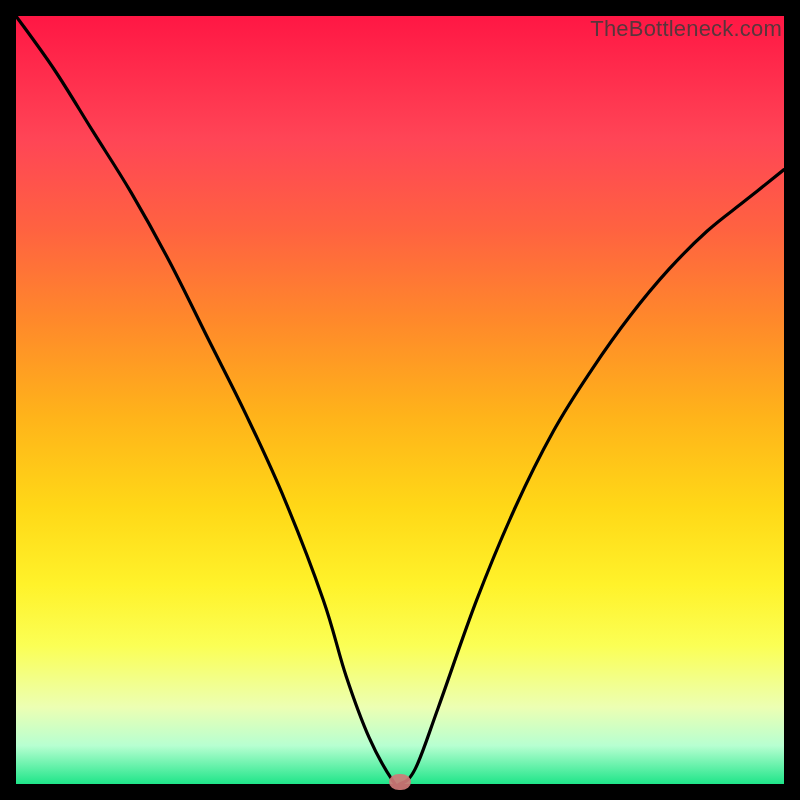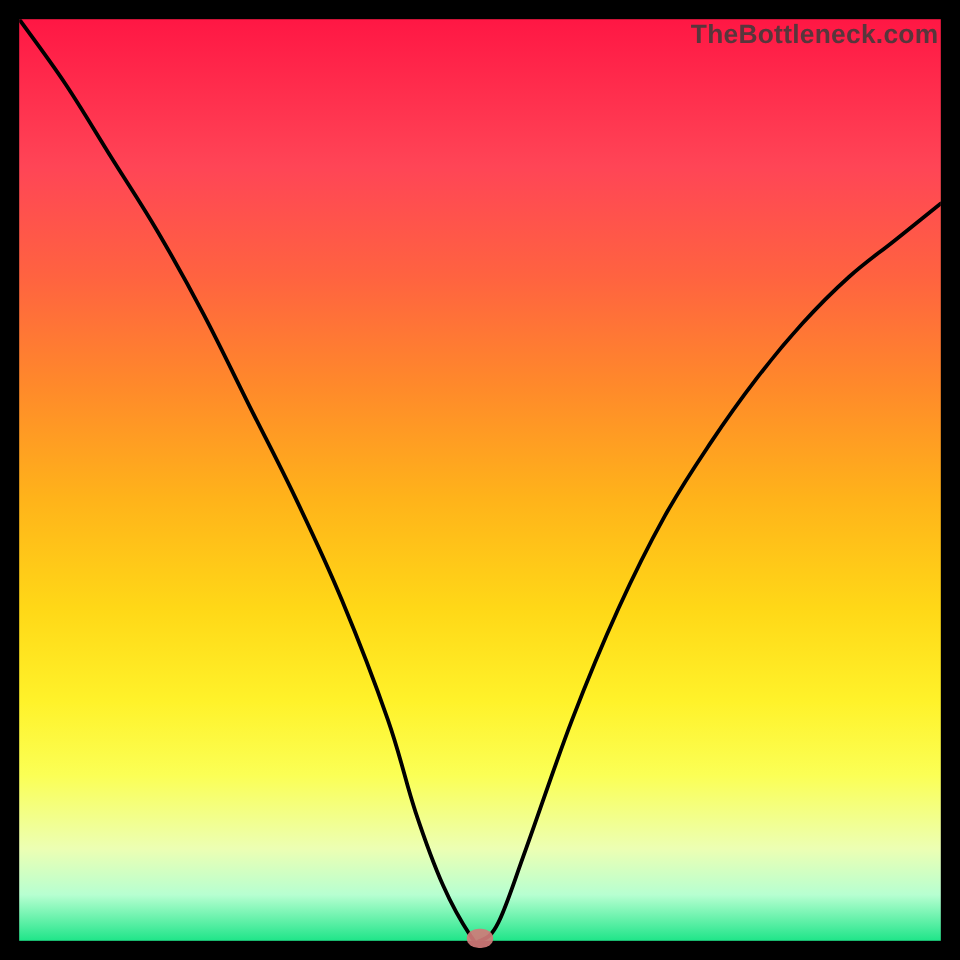--- a/index.html
+++ b/index.html
@@ -40,21 +40,21 @@
       #1fe589 100%
     );
   }
   .watermark {
     position: absolute;
     top: 0;
     right: 2px;
     color: #3b3b3b;
     font-size: 22px;
     letter-spacing: 0.2px;
-    font-weight: 700;
+    font-weight: 400;
     opacity: 0.85;
     user-select: none;
   }
   svg.curve {
     position: absolute;
     left: 0;
     top: 0;
     width: 100%;
     height: 100%;
   }

